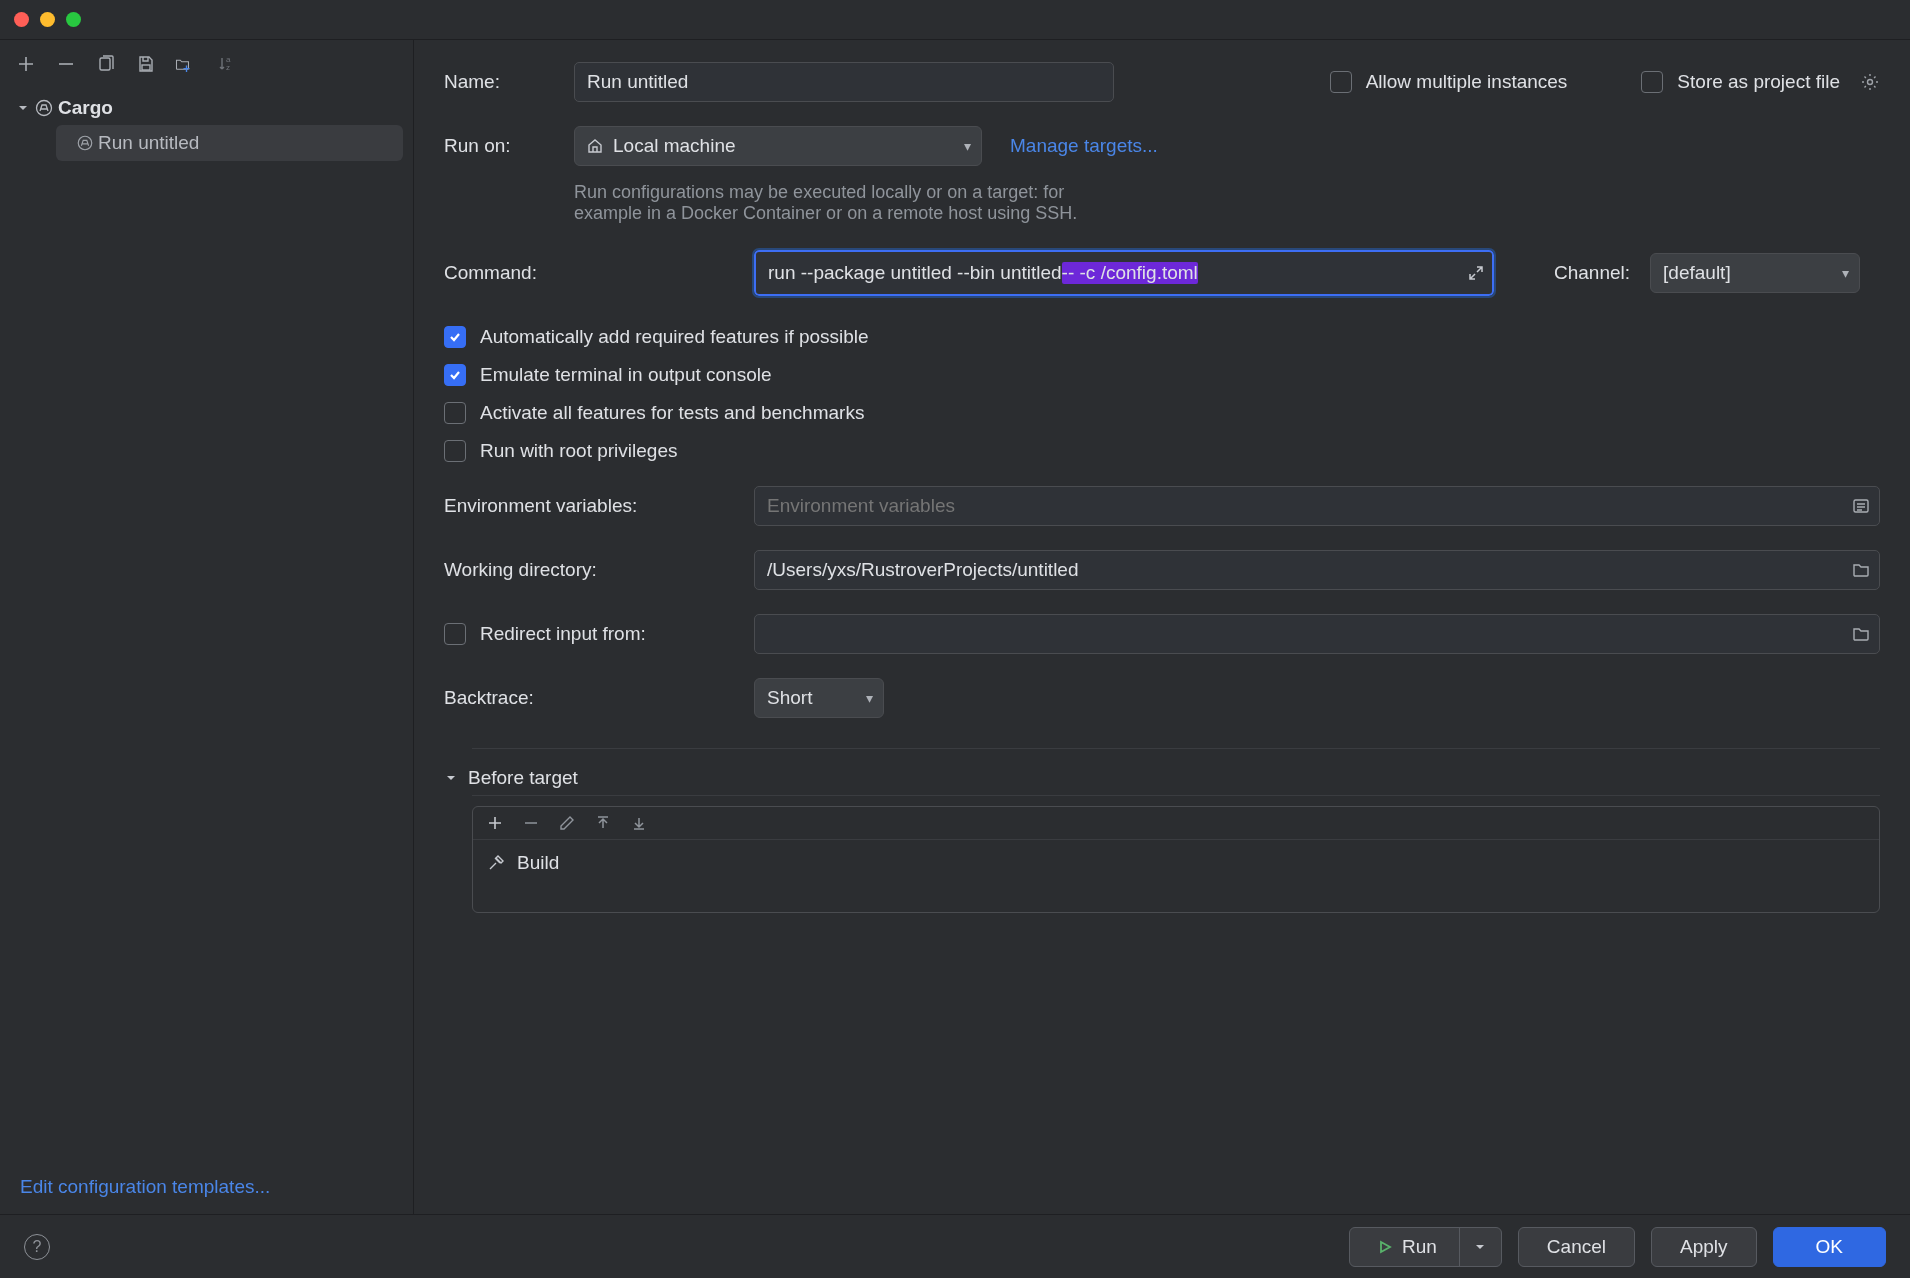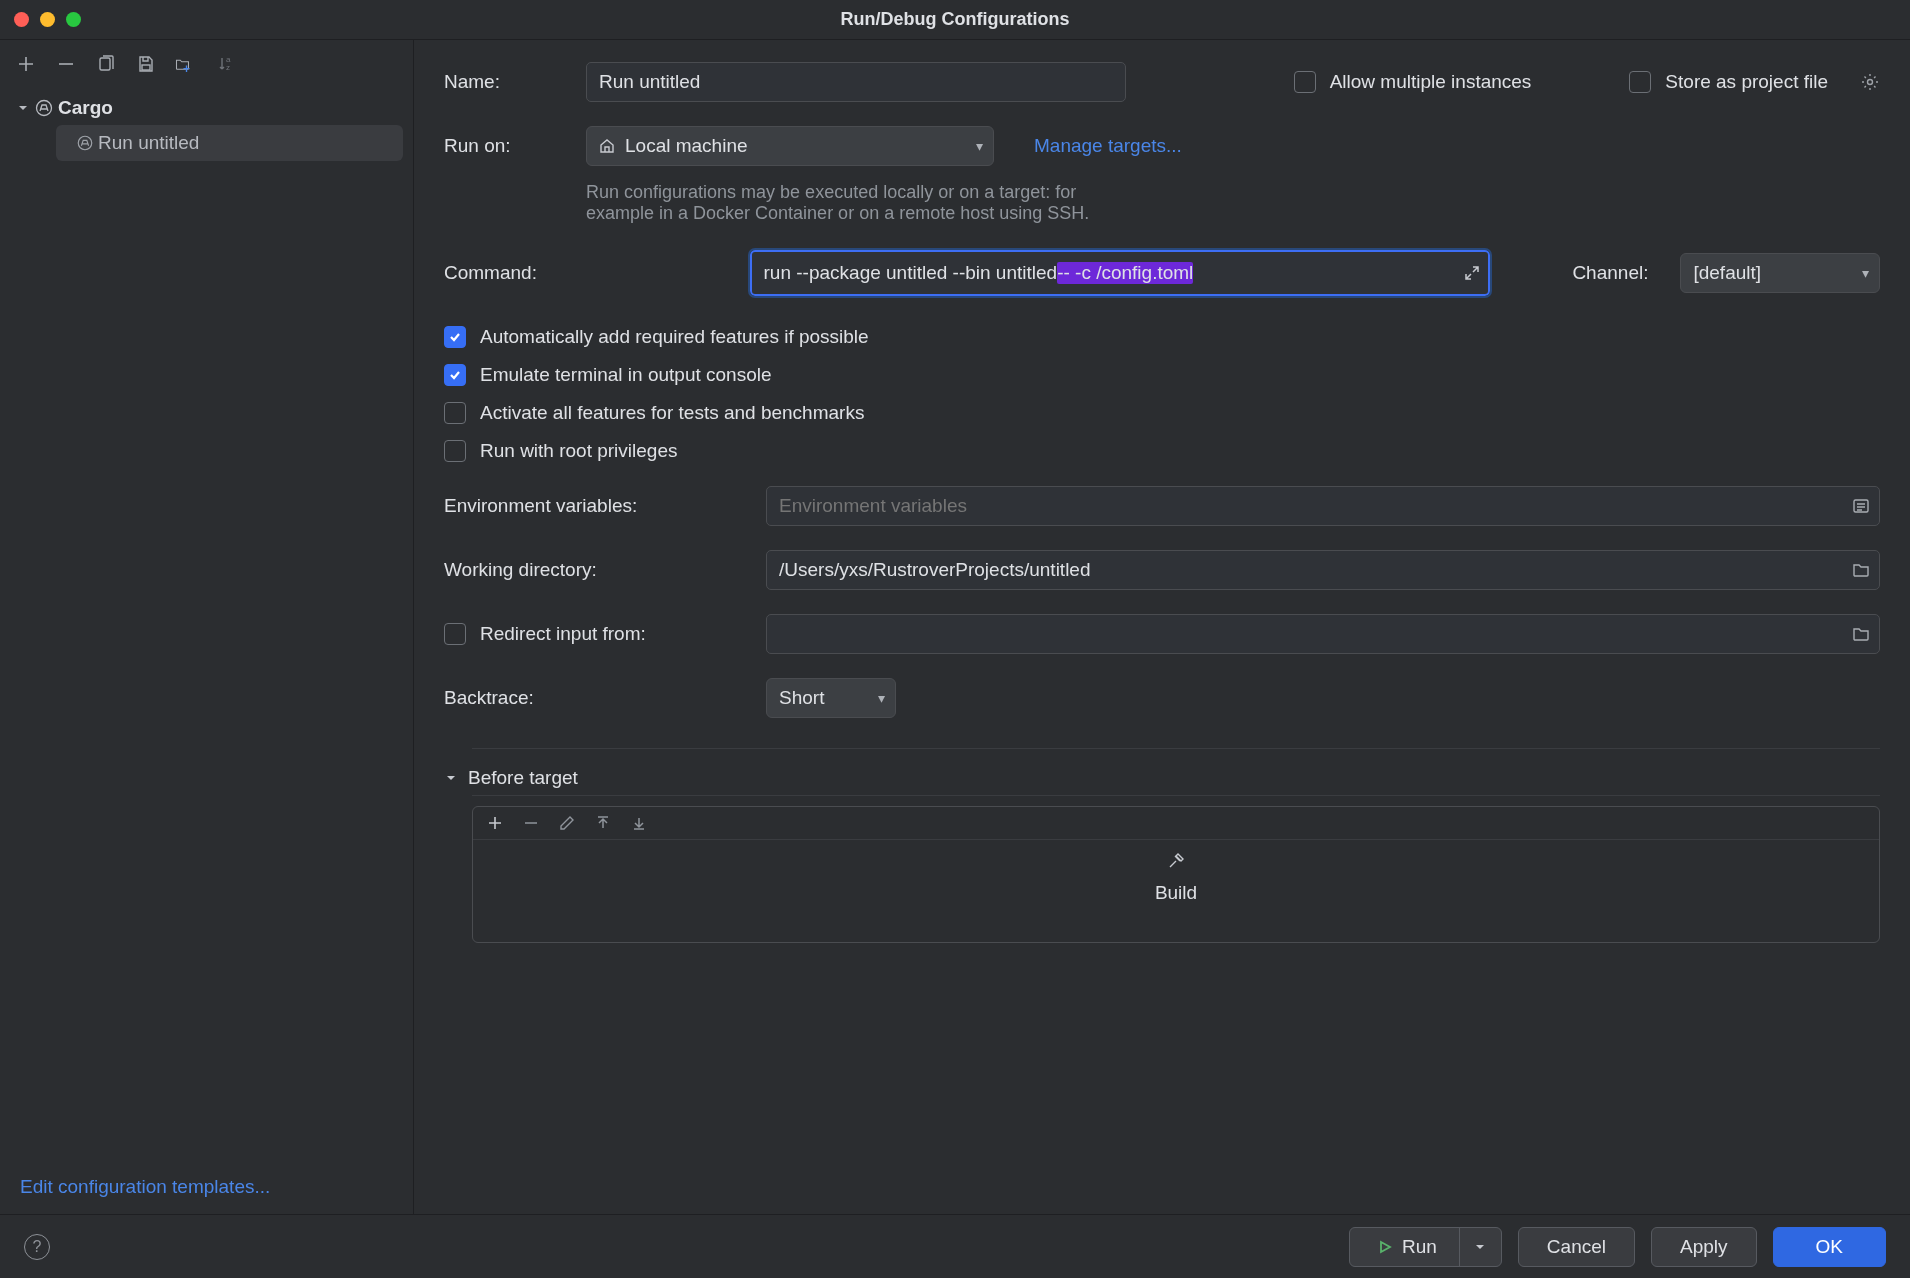--- a/index.html
+++ b/index.html
@@ -31,21 +31,21 @@
   .sidebar-toolbar { display: flex; gap: 18px; padding: 13px 15px 10px 15px; align-items: center; }
   .tb-icon { width: 22px; height: 22px; display:flex; align-items:center; justify-content:center; color:#a9adb3; cursor:pointer; }
   .tree { padding: 6px 10px; flex:1; }
   .tree-row { display:flex; align-items:center; gap:4px; height:34px; padding:0 6px; border-radius:4px; color:#dfe1e5; font-weight:600; }
   .tree-row.child { font-weight:400; color:#b7bac0; margin-left:46px; background:#3a3c40; padding:0 20px; height:36px; border-radius:6px; }
   .sidebar-footer { padding:12px 20px 16px; }
   .link { color:#4a86e8; cursor:pointer; font-size:19px; }
 
   
   .main { flex:1; padding: 22px 30px 0 30px; overflow:auto; }
-  .row { display:flex; align-items:center; gap:32px; margin-bottom: 24px; }
+  .row { display:flex; align-items:center; gap:20px; margin-bottom: 24px; }
   .lbl { color:#dfe1e5; }
   .input {
     background:#2f3237; border:1px solid #4a4c50; border-radius:5px;
     color:#dfe1e5; padding:6px 12px; height:40px; font-size:19px;
   }
   .input.focused { border:2px solid #3d6ef5; outline: 2px solid #28487a; }
   .select {
     background:#3c3f43; border:1px solid #4a4c50; border-radius:6px;
     height:40px; display:flex; align-items:center; padding:0 12px; gap:10px;
     position:relative; color:#dfe1e5; cursor:pointer;
@@ -56,21 +56,21 @@
   .check-row { display:flex; align-items:center; gap:14px; margin-bottom:16px; }
   .cbox { width:22px; height:22px; border-radius:4px; border:1.5px solid #6b6f75; background:#2b2d30; display:flex; align-items:center; justify-content:center; cursor:pointer;}
   .cbox.checked { background:#366ef5; border-color:#366ef5; color:#fff; }
 
   .field-with-icon { position:relative; flex:1; }
   .field-with-icon .trail { position:absolute; right:10px; top:50%; transform:translateY(-50%); color:#a9adb3; font-size:18px; cursor:pointer;}
 
   .section-head { display:flex; align-items:center; gap:10px; color:#dfe1e5; font-size:19px; margin:18px 0 6px 0; }
   .before-launch-panel { border:1px solid #4a4c50; border-radius:6px; overflow:hidden; }
   .blp-tb { display:flex; gap:20px; padding:8px 14px; border-bottom:1px solid #3a3c40; color:#8f949b; }
-  .blp-row { display:flex; align-items:center; gap:12px; padding:12px 14px 38px 14px; color:#dfe1e5;flex-direction:column;}
+  .blp-row { display:flex; align-items:center; gap:12px; padding:12px 14px 38px 14px; color:#dfe1e5;}
 
   .placeholder { color:#d946ef; }
 
   .highlight-sel { background:#6d28d9; border-radius:2px; }
 
   
   .footer { height:64px; border-top:1px solid #1e1f22; display:flex; align-items:center; padding:0 24px; justify-content:space-between; }
   .footer-left .help-icon { width:26px; height:26px; border:1.5px solid #8d9197; border-radius:50%; display:flex; align-items:center; justify-content:center; color:#8d9197; font-size:16px; cursor:pointer;}
   .footer-right { display:flex; gap:16px; align-items:center; }
   .btn { height:40px; padding:0 28px; border-radius:6px; border:1px solid #575a60; background:#3a3c40; color:#dfe1e5; display:flex; align-items:center; gap:10px; cursor:pointer; font-size:19px; }
@@ -89,21 +89,20 @@
 </style>
 </head>
 <body>
 
 <div class="titlebar">
   <div class="traffic">
     <div class="tdot" style="background:#ff5f57"></div>
     <div class="tdot" style="background:#febc2e"></div>
     <div class="tdot" style="background:#28c840"></div>
   </div>
-  <div class="title">Run/Debug Configurations</div>
 </div>
 
 <div class="container">
 
   <div class="sidebar">
     <div class="sidebar-toolbar">
       <span class="tb-icon">
         <svg width="18" height="18" viewBox="0 0 18 18" stroke="currentColor" stroke-width="1.6" fill="none">
             <path d="M9 2v14M2 9h14"></path>
           </svg>

